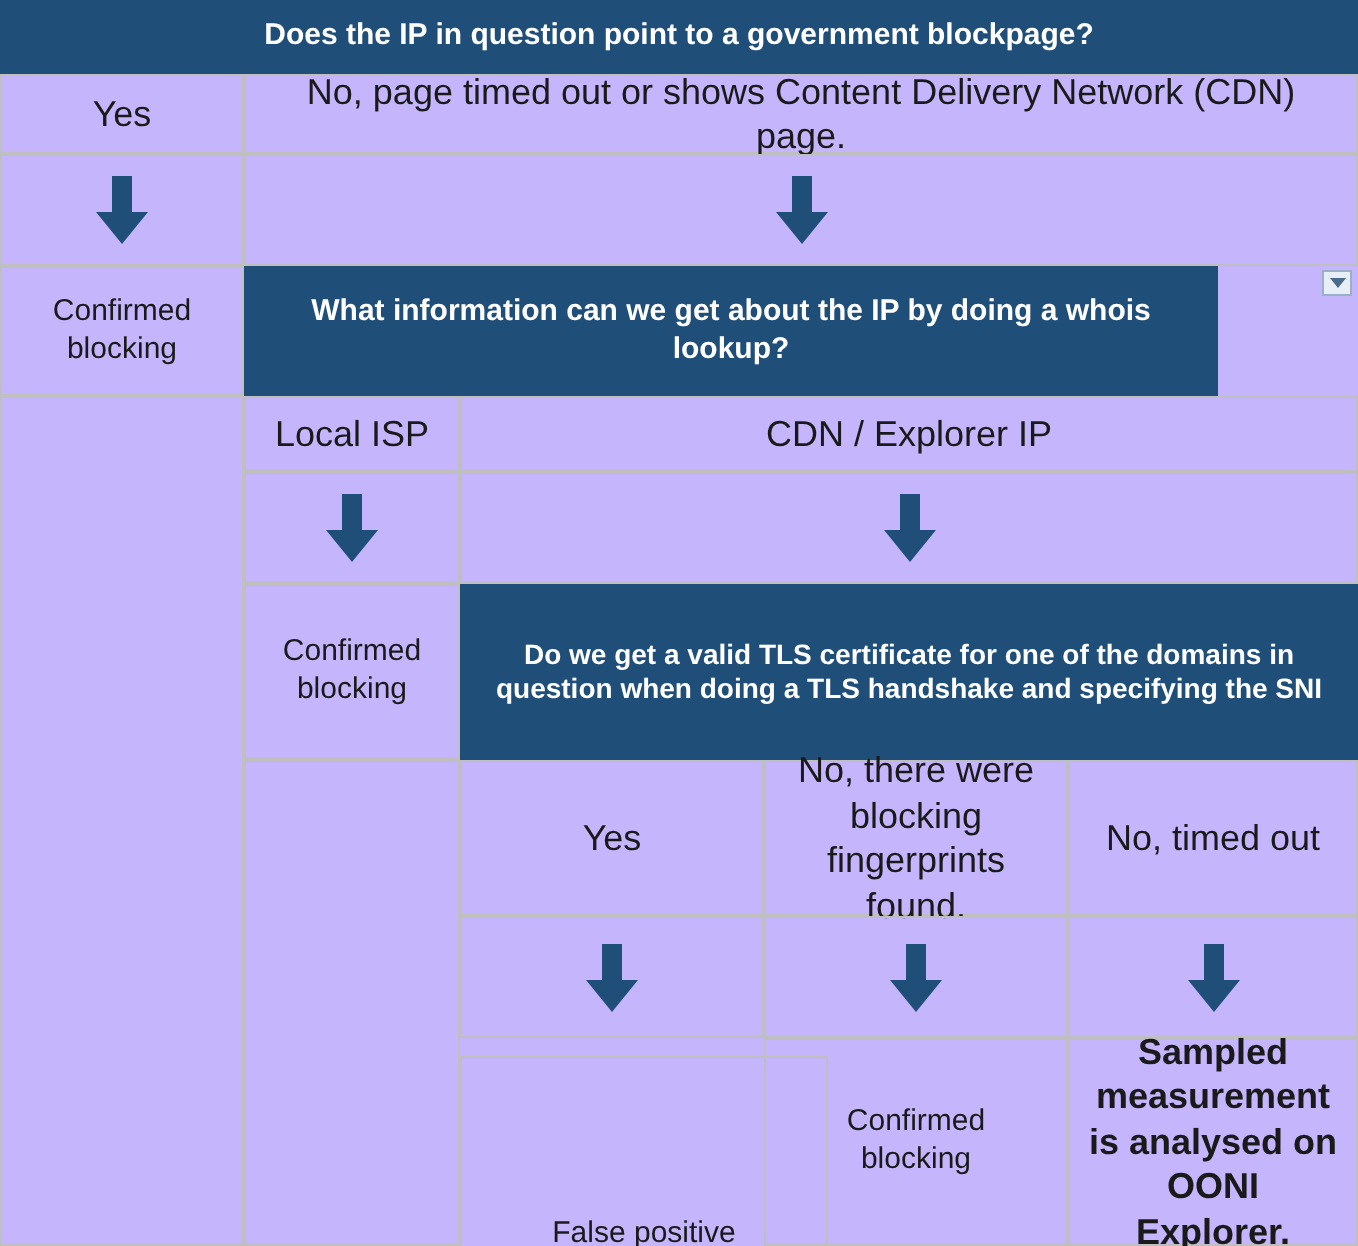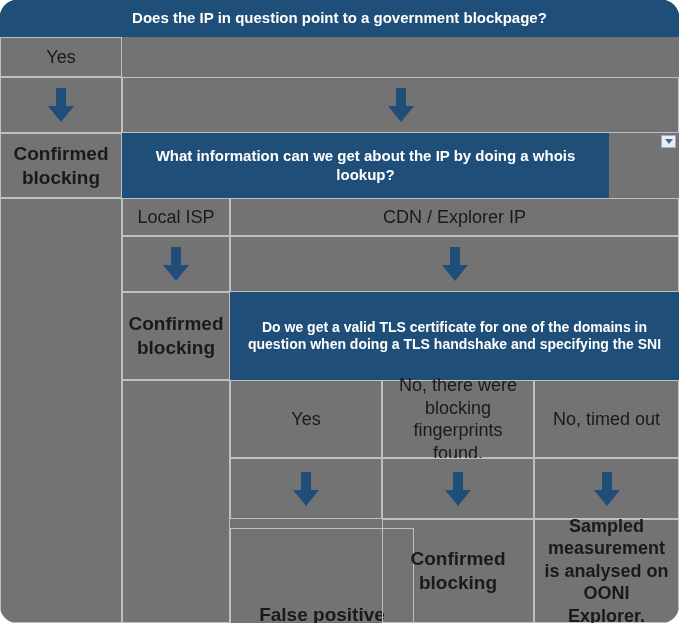--- a/index.html
+++ b/index.html
@@ -5,23 +5,22 @@
   html, body {
     margin: 0;
     padding: 0;
     background: #ffffff;
     font-family: "Liberation Sans", sans-serif;
   }
   #page {
     position: relative;
     width: 679px;
     height: 623px;
-    background: #737373;
+    background: #c4b5fd;
     overflow: hidden;
-    border-radius: 17px;
   }
   .cell {
     position: absolute;
     box-sizing: border-box;
     border: 1px solid #bfbfbf;
     display: flex;
     align-items: center;
     justify-content: center;
     text-align: center;
     color: #1a1a1a;
@@ -37,22 +36,22 @@
     color: #ffffff;
     font-weight: bold;
     font-size: 15px;
     border: 1px solid #1f4e79;
   }
   .cell.header.small {
     font-size: 14px;
     justify-content: flex-end;
   }
   .cell.bold {
-    font-weight: bold;
-    font-size: 19px;
+    font-weight: normal;
+    font-size: 15px;
   }
   .cell.plain {
     font-weight: bold;
   }
   .arrow-cell {
     position: absolute;
     box-sizing: border-box;
     border: 1px solid #bfbfbf;
     display: flex;
     align-items: center;
@@ -86,20 +85,23 @@
 <body>
 
 <div id="page">
 
   <div class="cell header" style="left:0px; top:0px; width:679px; height:37px;">
     <span>Does the IP in question point to a government blockpage?</span>
   </div>
 
   <div class="cell" style="left:0px; top:37px; width:122px; height:40px;">
     <span>Yes</span>
+  </div>
+  <div class="cell" style="left:122px; top:37px; width:557px; height:40px;">
+    <span>No, page timed out or shows Content Delivery Network (CDN) page.</span>
   </div>
 
   <div class="arrow-cell" style="left:0px; top:77px; width:122px; height:56px;">
     <svg class="arrow" viewBox="0 0 30 38">
       <polygon points="10,2 20,2 20,20 28,20 15,36 2,20 10,20" fill="#1f4e79"></polygon>
     </svg>
   </div>
   <div class="arrow-cell" style="left:122px; top:77px; width:557px; height:56px;">
     <svg class="arrow" viewBox="0 0 30 38">
       <polygon points="10,2 20,2 20,20 28,20 15,36 2,20 10,20" fill="#1f4e79"></polygon>

